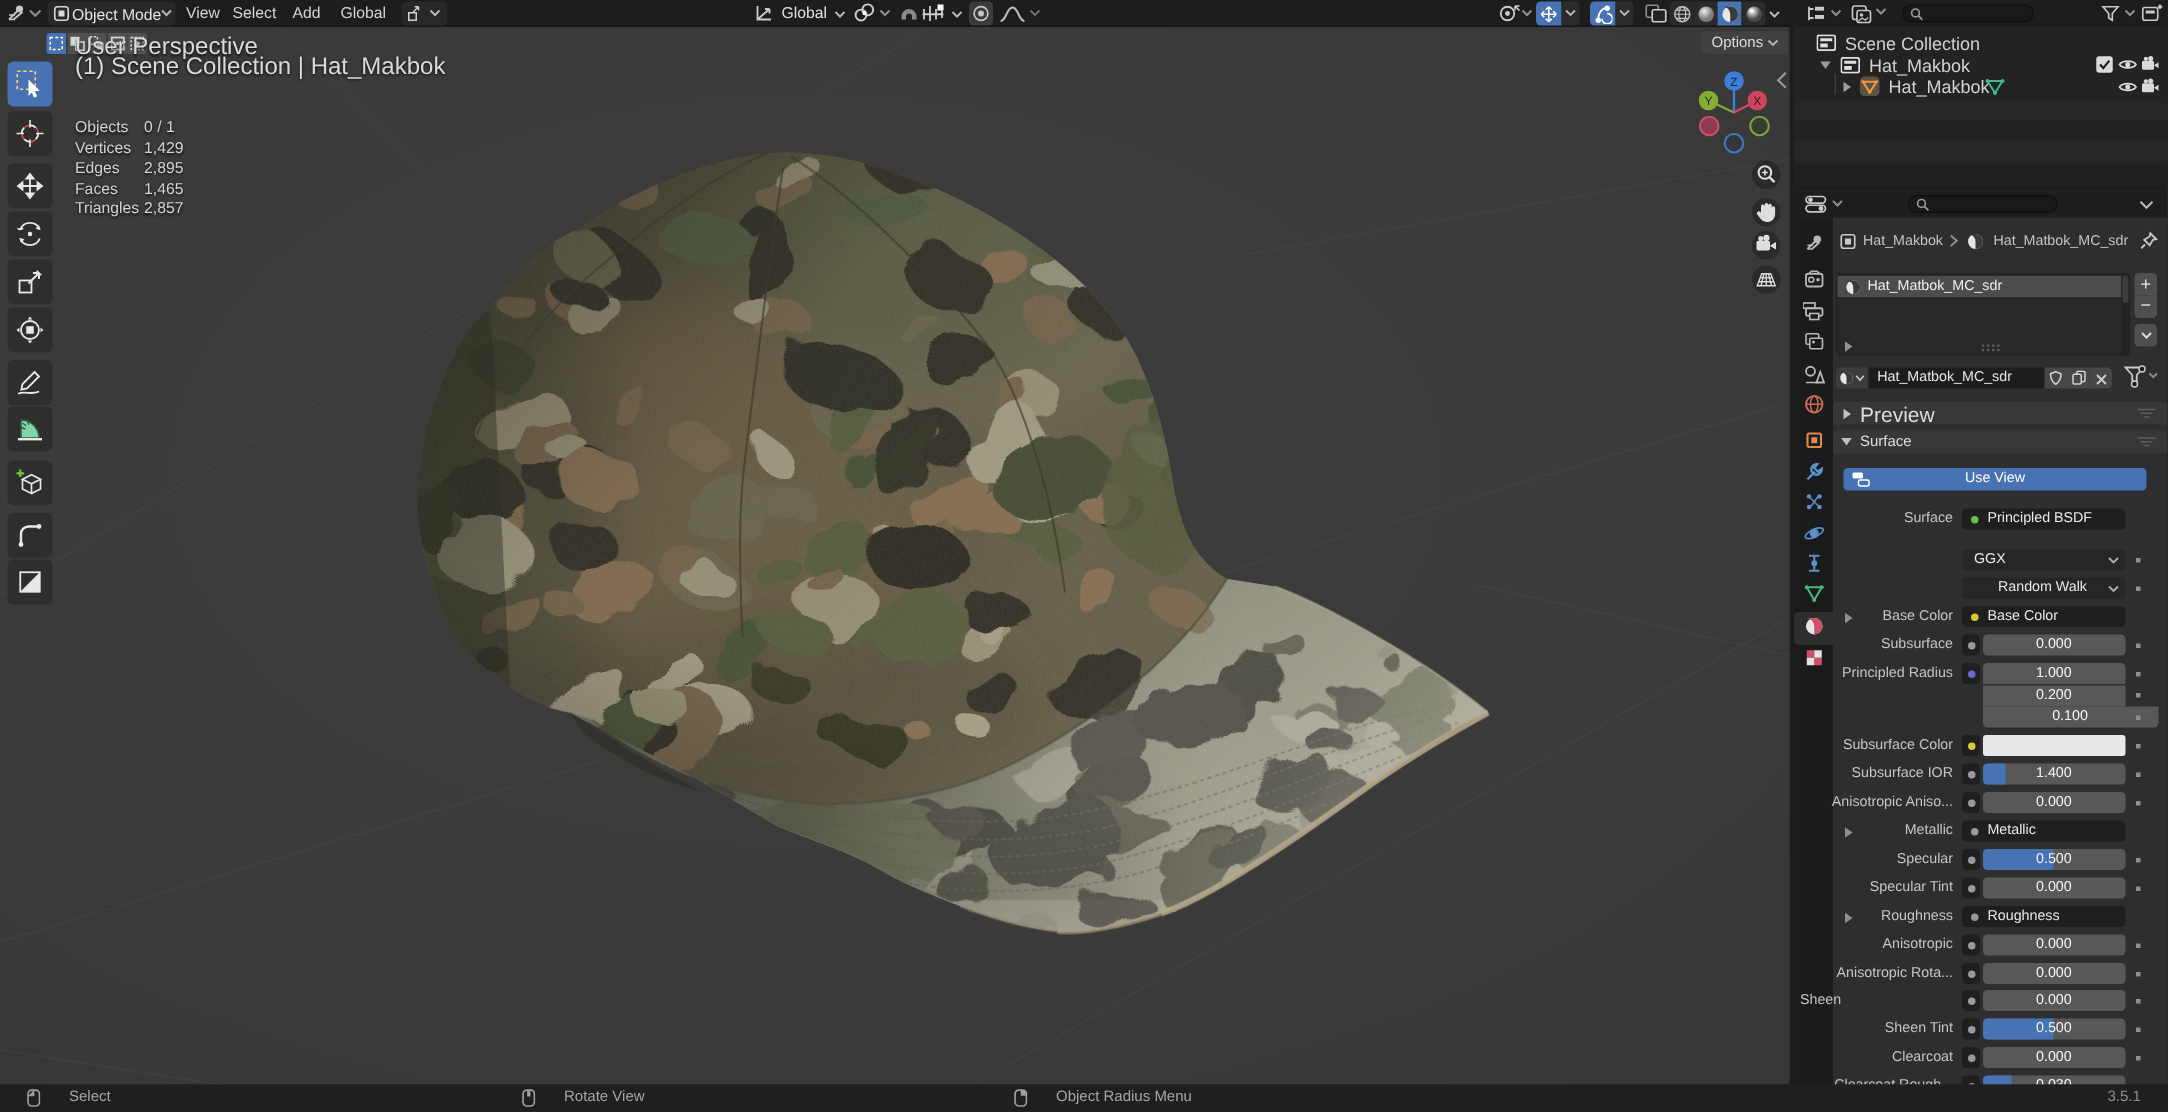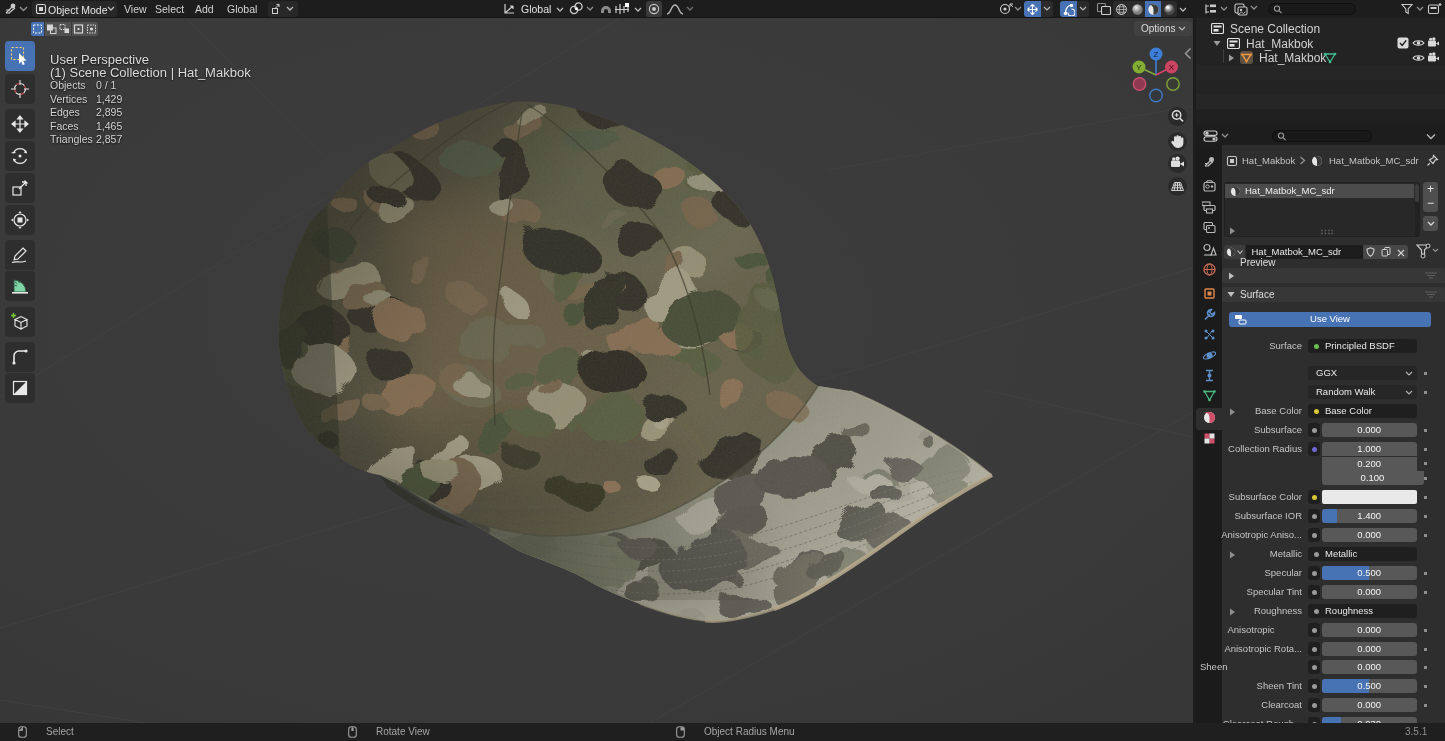--- a/index.html
+++ b/index.html
@@ -333,21 +333,21 @@
         </svg></div>
  <div class="abs" style="left:40.5px;width:13px;height:14px;background:#515151"><svg width="13" height="14" viewBox="0 0 13 14">
           <rect x="2.5" y="3" width="8" height="8" fill="none" stroke="#d6d6d6" stroke-width="1.2"></rect>
           <rect x="5.5" y="6" width="2" height="2" fill="#d6d6d6"></rect>
         </svg></div>
  <div class="abs" style="left:54px;width:13px;height:14px;background:#515151;border-radius:0 2px 2px 0"><svg width="13" height="14" viewBox="0 0 13 14">
           <rect x="2.5" y="3" width="8" height="8" fill="none" stroke="#d6d6d6" stroke-width="1" stroke-dasharray="1.6 1"></rect>
           <circle cx="6.5" cy="7" r="1.6" fill="#d6d6d6"></circle>
         </svg></div>
 </div>
-<div class="abs" style="left:50px;top:35px;color:#dadada;font-size:13px;text-shadow:0 1px 2px rgba(0,0,0,.8);line-height:13.4px">
+<div class="abs" style="left:50px;top:7px;color:#dadada;font-size:16px;text-shadow:0 1px 2px rgba(0,0,0,.8);line-height:13.4px">
  User Perspective<br>(1) Scene Collection | Hat_Makbok
 </div>
 <div class="abs" style="left:50px;top:61px;color:#d2d2d2;font-size:10.5px;text-shadow:0 1px 2px rgba(0,0,0,.8);line-height:13.5px">
  <div style="position:absolute;left:0;width:42px">Objects<br>Vertices<br>Edges<br>Faces<br>Triangles</div>
  <div style="position:absolute;left:46px;width:52px">0 / 1<br>1,429<br>2,895<br>1,465<br>2,857</div>
 </div>
 <div class="abs" style="left:1134px;top:3px;width:58px;height:15px;background:#414141;border-radius:3px;color:#dcdcdc;font-size:10px;line-height:15px;text-align:left;padding-left:7px">Options
  <svg class="abs" style="left:44px;top:5px" width="8" height="6" viewBox="0 0 8 6">
         <path d="M1,1 l3,3 l3,-3" stroke="#b9b9b9" stroke-width="1.2" fill="none"></path>
       </svg>
@@ -866,21 +866,21 @@
   <path d="M2,2 h12 l-4.5,5 v5.5 l-3,-2 v-3.5 Z" fill="none" stroke="#c9c9c9" stroke-width="1.2"></path>
   <circle cx="13" cy="3" r="2" fill="#1b1b1b" stroke="#c9c9c9" stroke-width="1"></circle>
       <circle cx="8" cy="13" r="2" fill="#1b1b1b" stroke="#c9c9c9" stroke-width="1"></circle>
   <path d="M18,6 l2.5,2.5 l2.5,-2.5" stroke="#909090" stroke-width="1.2" fill="none"></path>
  </svg>
 
  <div class="abs" style="left:26px;top:141px;width:223px;height:15px;background:#373737;border-radius:3px 3px 0 0"></div>
  <svg class="abs" style="left:32px;top:145px" width="7" height="8" viewBox="0 0 7 8">
       <path d="M1,0.5 l5,3.5 l-5,3.5 Z" fill="#c0c0c0"></path>
     </svg>
- <span class="abs" style="left:44px;top:130px;color:#dedede;font-size:10px">Preview</span>
+ <span class="abs" style="left:44px;top:141px;color:#dedede;font-size:14px">Preview</span>
  <svg class="abs" style="left:228px;top:144px" width="14" height="9" viewBox="0 0 14 9">
       <path d="M1,2 h12 M3,4.5 h8 M5,7 h4" stroke="#5e5e5e" stroke-width="1.1"></path>
     </svg>
  <div class="abs" style="left:26px;top:160px;width:223px;height:15px;background:#373737;border-radius:3px 3px 0 0"></div>
  <svg class="abs" style="left:31px;top:164px" width="8" height="7" viewBox="0 0 8 7">
       <path d="M0.5,1 h7 l-3.5,5 Z" fill="#c0c0c0"></path>
     </svg>
  <span class="abs" style="left:44px;top:162px;color:#dedede;font-size:10px">Surface</span>
  <svg class="abs" style="left:228px;top:163px" width="14" height="9" viewBox="0 0 14 9">
       <path d="M1,2 h12 M3,4.5 h8 M5,7 h4" stroke="#5e5e5e" stroke-width="1.1"></path>
@@ -891,47 +891,47 @@
       <rect x="1" y="1" width="7" height="4" rx="1" fill="#fff"></rect>
       <rect x="5" y="6" width="7" height="4" rx="1" fill="none" stroke="#fff" stroke-width="1"></rect>
     </svg>
  <div id="prows"></div>
 <div class="abs" style="left:4px;top:212px;width:102px;text-align:right;line-height:14px">Surface</div>
 <div class="abs" style="left:112px;top:212px;width:109px;height:14px;background:#1f1f1f;border-radius:3px;line-height:14px;color:#e8e8e8"><span style="position:absolute;left:6px;top:4.5px;width:5px;height:5px;border-radius:50%;background:#6abe4f"></span><span style="margin-left:17px">Principled BSDF</span></div>
 <div class="abs" style="left:112px;top:239px;width:109px;height:14px;background:#262626;border-radius:3px;line-height:14px;color:#e8e8e8"><span style="margin-left:8px">GGX</span><svg class="abs" style="left:97px;top:4.5px" width="8" height="6" viewBox="0 0 8 6">
         <path d="M1,1 l3,3 l3,-3" stroke="#b0b0b0" stroke-width="1.2" fill="none"></path>
       </svg></div>
 <span class="abs" style="left:228px;top:244.5px;width:3px;height:3px;background:#8f8f8f"></span>
-<div class="abs" style="left:112px;top:258px;width:109px;height:14px;background:#262626;border-radius:3px;line-height:14px;color:#e8e8e8"><span style="margin-left:8px">Random Walk</span><svg class="abs" style="left:97px;top:4.5px" width="8" height="6" viewBox="0 0 8 6">
+<div class="abs" style="left:112px;top:258px;width:109px;height:14px;background:#262626;border-radius:3px;line-height:14px;color:#e8e8e8"><span style="margin-left:24px">Random Walk</span><svg class="abs" style="left:97px;top:4.5px" width="8" height="6" viewBox="0 0 8 6">
         <path d="M1,1 l3,3 l3,-3" stroke="#b0b0b0" stroke-width="1.2" fill="none"></path>
       </svg></div>
 <span class="abs" style="left:228px;top:263.5px;width:3px;height:3px;background:#8f8f8f"></span>
 <div class="abs" style="left:4px;top:277px;width:102px;text-align:right;line-height:14px">Base Color</div>
 <svg class="abs" style="left:33px;top:280.5px" width="7" height="8" viewBox="0 0 7 8">
       <path d="M1,0.5 l5,3.5 l-5,3.5 Z" fill="#8f8f8f"></path>
     </svg>
 <div class="abs" style="left:112px;top:277px;width:109px;height:14px;background:#1f1f1f;border-radius:3px;line-height:14px;color:#e8e8e8"><span style="position:absolute;left:6px;top:4.5px;width:5px;height:5px;border-radius:50%;background:#d8c836"></span><span style="margin-left:17px">Base Color</span></div>
 <div class="abs" style="left:4px;top:296px;width:102px;text-align:right;line-height:14px">Subsurface</div>
 <div class="abs" style="left:112px;top:296px;width:12px;height:14px;background:#1f1f1f;border-radius:3px">
       <span style="position:absolute;left:3.5px;top:4.5px;width:5px;height:5px;border-radius:50%;background:#9a9a9a"></span>
     </div>
 <div class="abs" style="left:125.5px;top:296px;width:95.5px;height:14px;background:#585858;border-radius:3px;line-height:14px;color:#f5f5f5;text-align:center">
 <span style="position:relative">0.000</span></div>
 <span class="abs" style="left:228px;top:301.5px;width:3px;height:3px;background:#8f8f8f"></span>
-<div class="abs" style="left:4px;top:315px;width:102px;text-align:right;line-height:14px">Collection Radius</div>
+<div class="abs" style="left:4px;top:315px;width:102px;text-align:right;line-height:14px">Principled Radius</div>
 <div class="abs" style="left:112px;top:315px;width:12px;height:14px;background:#1f1f1f;border-radius:3px">
       <span style="position:absolute;left:3.5px;top:4.5px;width:5px;height:5px;border-radius:50%;background:#6f66d0"></span>
     </div>
 <div class="abs" style="left:125.5px;top:315px;width:95.5px;height:14px;background:#585858;border-radius:3px 3px 0 0;line-height:14px;color:#f5f5f5;text-align:center">
 <span style="position:relative">1.000</span></div>
 <span class="abs" style="left:228px;top:320.5px;width:3px;height:3px;background:#8f8f8f"></span>
 <div class="abs" style="left:125.5px;top:329.5px;width:95.5px;height:14px;background:#585858;border-radius:0;line-height:14px;color:#f5f5f5;text-align:center">
 <span style="position:relative">0.200</span></div>
 <span class="abs" style="left:228px;top:335.0px;width:3px;height:3px;background:#8f8f8f"></span>
-<div class="abs" style="left:125.5px;top:344px;width:102px;height:14px;background:#585858;border-radius:0 0 3px 3px;line-height:14px;color:#f5f5f5;text-align:center">
+<div class="abs" style="left:125.5px;top:344px;width:117px;height:14px;background:#585858;border-radius:0 0 3px 3px;line-height:14px;color:#f5f5f5;text-align:center">
 <span style="position:relative">0.100</span></div>
 <span class="abs" style="left:228px;top:349.5px;width:3px;height:3px;background:#8f8f8f"></span>
 <div class="abs" style="left:4px;top:363px;width:102px;text-align:right;line-height:14px">Subsurface Color</div>
 <div class="abs" style="left:112px;top:363px;width:12px;height:14px;background:#1f1f1f;border-radius:3px">
       <span style="position:absolute;left:3.5px;top:4.5px;width:5px;height:5px;border-radius:50%;background:#d8c836"></span>
     </div>
 <div class="abs" style="left:125.5px;top:363px;width:95.5px;height:14px;background:#e9e9e9;border-radius:2px"></div>
 <span class="abs" style="left:228px;top:368.5px;width:3px;height:3px;background:#8f8f8f"></span>
 <div class="abs" style="left:4px;top:382px;width:102px;text-align:right;line-height:14px">Subsurface IOR</div>
 <div class="abs" style="left:112px;top:382px;width:12px;height:14px;background:#1f1f1f;border-radius:3px">
@@ -966,21 +966,21 @@
       <span style="position:absolute;left:3.5px;top:4.5px;width:5px;height:5px;border-radius:50%;background:#9a9a9a"></span>
     </div>
 <div class="abs" style="left:125.5px;top:458px;width:95.5px;height:14px;background:#585858;border-radius:3px;line-height:14px;color:#f5f5f5;text-align:center">
 <span style="position:relative">0.000</span></div>
 <span class="abs" style="left:228px;top:463.5px;width:3px;height:3px;background:#8f8f8f"></span>
 <div class="abs" style="left:4px;top:477px;width:102px;text-align:right;line-height:14px">Roughness</div>
 <svg class="abs" style="left:33px;top:480.5px" width="7" height="8" viewBox="0 0 7 8">
       <path d="M1,0.5 l5,3.5 l-5,3.5 Z" fill="#8f8f8f"></path>
     </svg>
 <div class="abs" style="left:112px;top:477px;width:109px;height:14px;background:#1f1f1f;border-radius:3px;line-height:14px;color:#e8e8e8"><span style="position:absolute;left:6px;top:4.5px;width:5px;height:5px;border-radius:50%;background:#9a9a9a"></span><span style="margin-left:17px">Roughness</span></div>
-<div class="abs" style="left:4px;top:496px;width:102px;text-align:center;line-height:14px">Anisotropic</div>
+<div class="abs" style="left:4px;top:496px;width:102px;text-align:right;line-height:14px">Anisotropic</div>
 <div class="abs" style="left:112px;top:496px;width:12px;height:14px;background:#1f1f1f;border-radius:3px">
       <span style="position:absolute;left:3.5px;top:4.5px;width:5px;height:5px;border-radius:50%;background:#9a9a9a"></span>
     </div>
 <div class="abs" style="left:125.5px;top:496px;width:95.5px;height:14px;background:#585858;border-radius:3px;line-height:14px;color:#f5f5f5;text-align:center">
 <span style="position:relative">0.000</span></div>
 <span class="abs" style="left:228px;top:501.5px;width:3px;height:3px;background:#8f8f8f"></span>
 <div class="abs" style="left:4px;top:515px;width:102px;text-align:right;line-height:14px">Anisotropic Rota...</div>
 <div class="abs" style="left:112px;top:515px;width:12px;height:14px;background:#1f1f1f;border-radius:3px">
       <span style="position:absolute;left:3.5px;top:4.5px;width:5px;height:5px;border-radius:50%;background:#9a9a9a"></span>
     </div>

